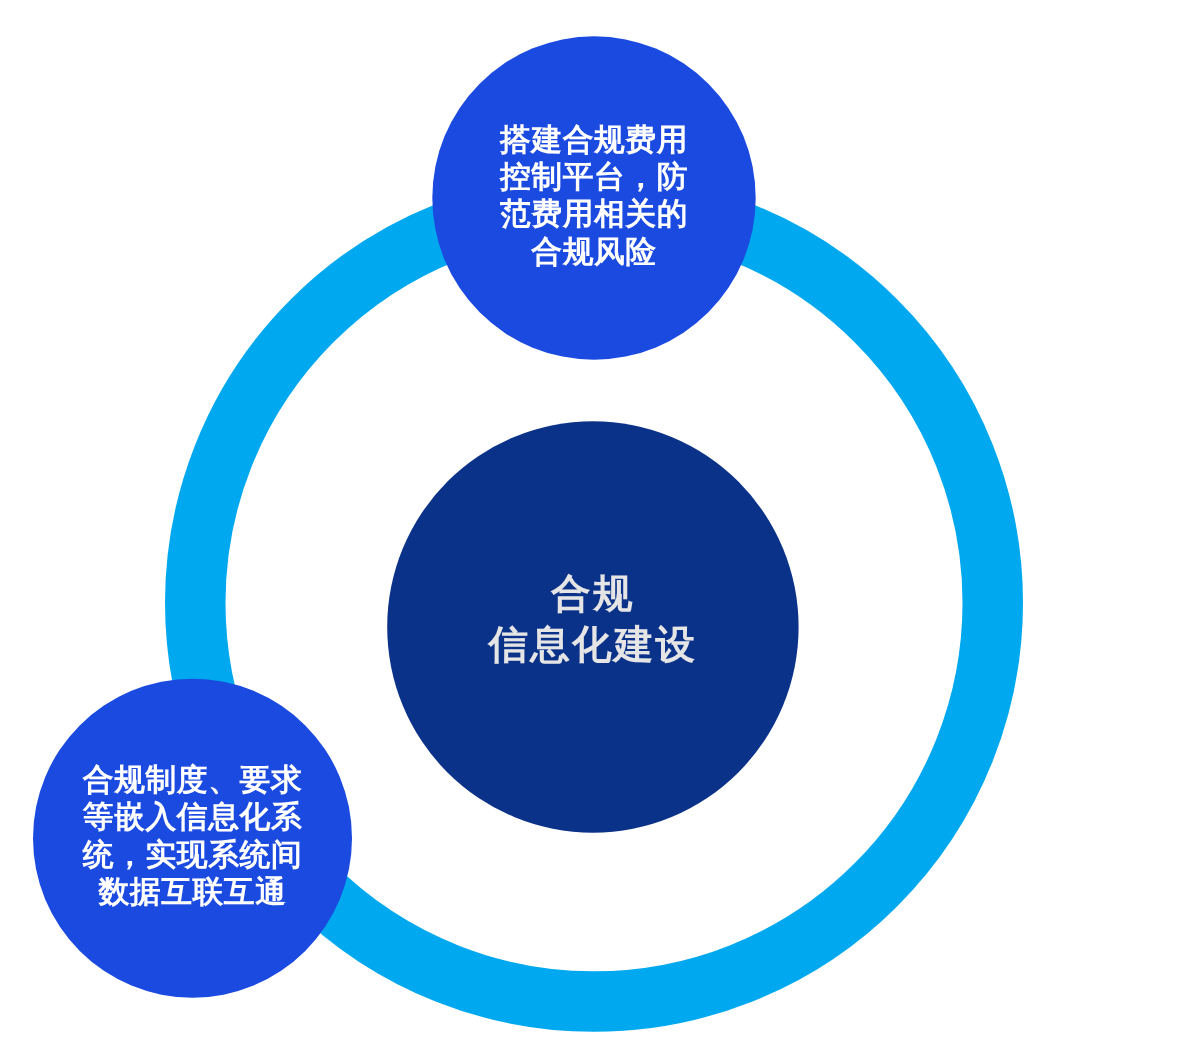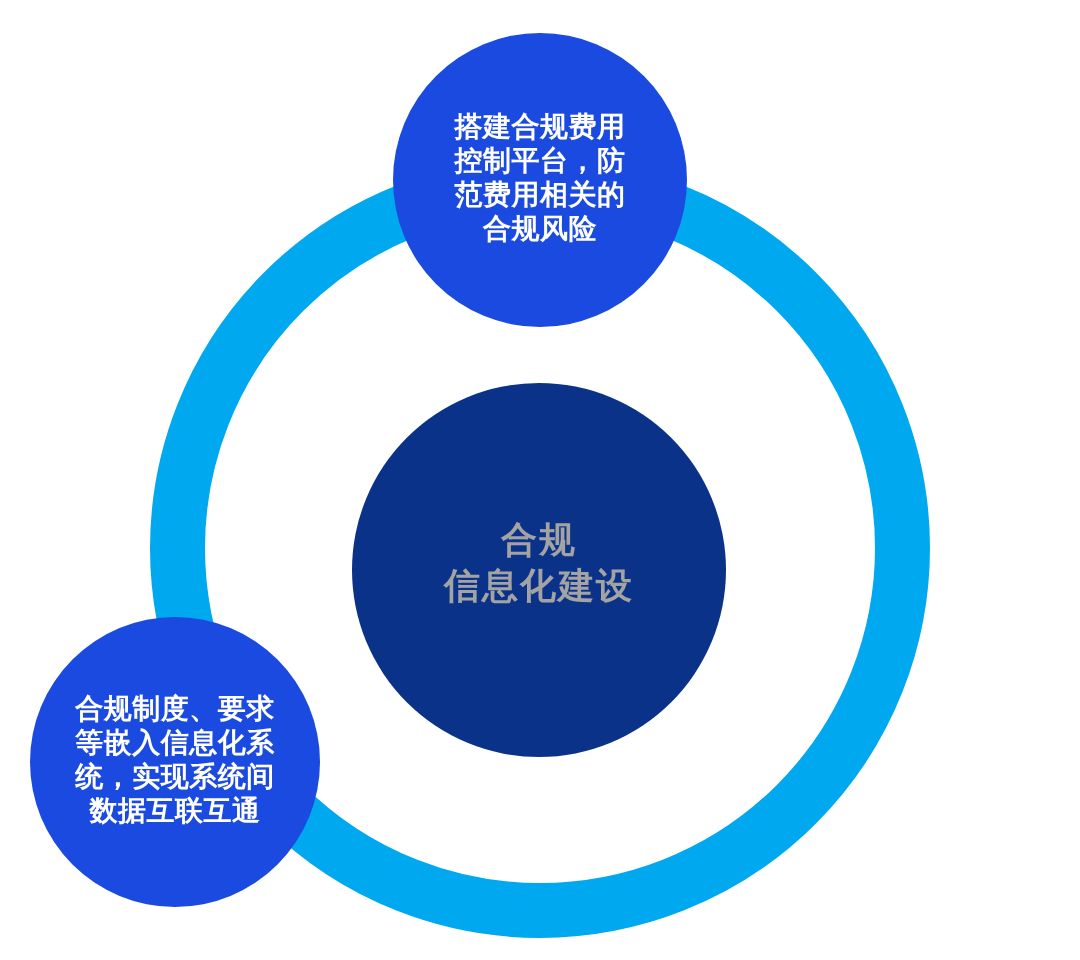--- a/index.html
+++ b/index.html
@@ -103,18 +103,18 @@
   </div>
 
   <div class="circle node node-top" style="background-color: rgb(27, 74, 224); color: rgb(255, 255, 255);">
     <div class="node-text">搭建合规费用
 控制平台，防
 范费用相关的
 合规风险</div>
   </div>
 
 
-  <div class="circle hub" style="background-color: rgb(11, 50, 137); color: #a3a3a3;">
+  <div class="circle hub" style="background-color: rgb(11, 50, 137); color: #e5e5e5;">
     <div class="hub-text">合规
 信息化建设</div>
   </div>
 
 </div>
 
 </body></html>

